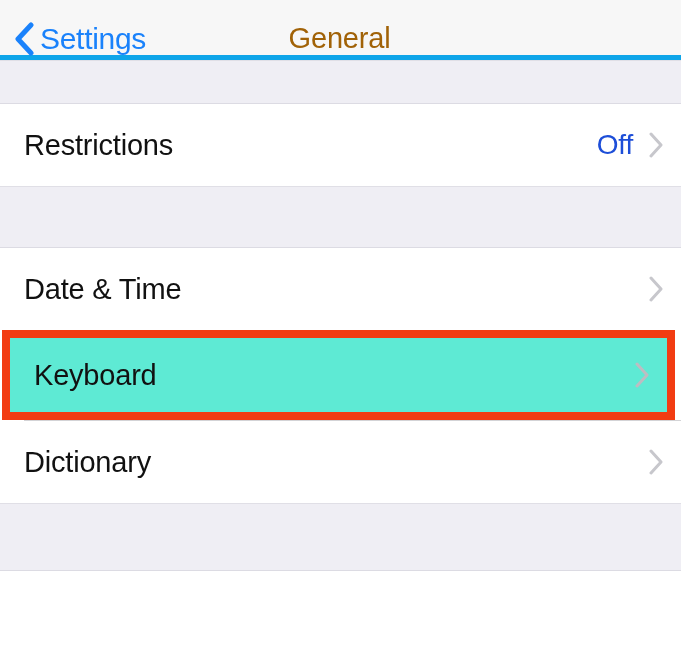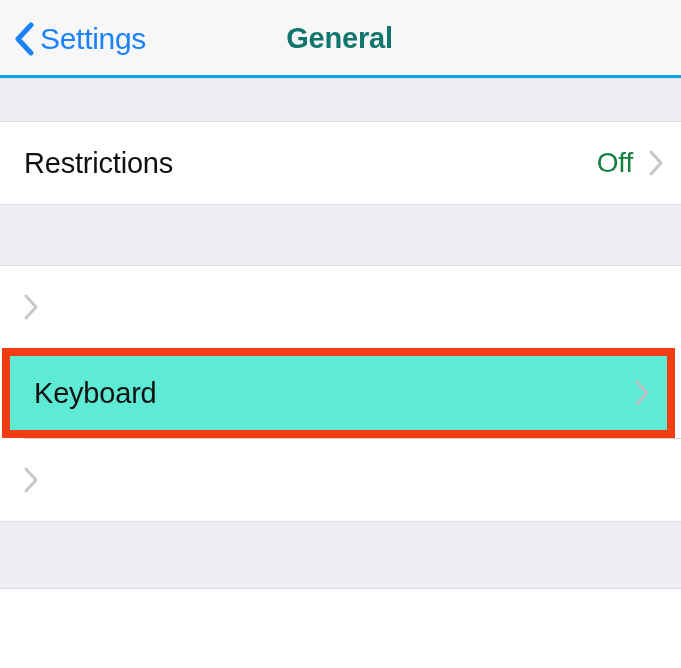--- a/index.html
+++ b/index.html
@@ -11,23 +11,23 @@
     height: 668px;
     background: #ffffff;
     font-family: "Liberation Sans", sans-serif;
     overflow: hidden;
     position: relative;
   }
 
   
   .navbar {
     position: relative;
-    height: 78px;
+    height: 60px;
     background: #f7f7f7;
-    border-bottom: 3px solid #0ea5e9;
+    border-bottom: 5px solid #0ea5e9;
     box-sizing: border-box;
   }
   .back-button {
     position: absolute;
     left: 14px;
     top: 0;
     height: 77px;
     display: flex;
     align-items: center;
     gap: 6px;
@@ -52,22 +52,22 @@
     top: 0;
     height: 77px;
     display: flex;
     align-items: center;
     justify-content: center;
     padding-right: 2px;
     box-sizing: border-box;
   }
   .nav-title span {
     font-size: 29px;
-    font-weight: bold;
-    color: #0f766e;
+    font-weight: normal;
+    color: #a16207;
     letter-spacing: -0.2px;
   }
 
   
   .table-scroll {
     position: relative;
     height: 590px;
     background: #ffffff;
     border-radius: 26px;
   }
@@ -96,21 +96,21 @@
   }
   .row-label {
     font-size: 29px;
     color: #111111;
     letter-spacing: -0.2px;
     flex: 1 1 auto;
     white-space: nowrap;
   }
   .row-value {
     font-size: 28px;
-    color: #15803d;
+    color: #1d4ed8;
     letter-spacing: -0.2px;
     margin-right: 16px;
   }
   .disclosure {
     display: block;
     width: 14px;
     height: 26px;
     flex: 0 0 auto;
   }
   .separator {
@@ -170,20 +170,21 @@
         </svg>
       </span>
     </div>
   </div>
 
   <div class="group-gap gap-middle"></div>
 
   <div class="section">
 
     <div class="row">
+      <span class="row-label">Date &amp; Time</span>
       <span>
         <svg class="disclosure" viewBox="0 0 14 26" xmlns="http://www.w3.org/2000/svg">
           <polyline points="2,2 12,13 2,24" fill="none" stroke="#c7c7cc" stroke-width="3" stroke-linecap="round" stroke-linejoin="round"></polyline>
         </svg>
       </span>
     </div>
 
     <div class="highlight-wrap">
       <div class="row">
         <span class="row-label">Keyboard</span>
@@ -192,20 +193,21 @@
             <polyline points="2,2 12,13 2,24" fill="none" stroke="#bdbdc2" stroke-width="3" stroke-linecap="round" stroke-linejoin="round"></polyline>
           </svg>
         </span>
       </div>
     </div>
 
 
     <div class="separator"></div>
 
     <div class="row">
+      <span class="row-label">Dictionary</span>
       <span>
         <svg class="disclosure" viewBox="0 0 14 26" xmlns="http://www.w3.org/2000/svg">
           <polyline points="2,2 12,13 2,24" fill="none" stroke="#c7c7cc" stroke-width="3" stroke-linecap="round" stroke-linejoin="round"></polyline>
         </svg>
       </span>
     </div>
 
   </div>
 
   <div class="group-gap gap-bottom"></div>

